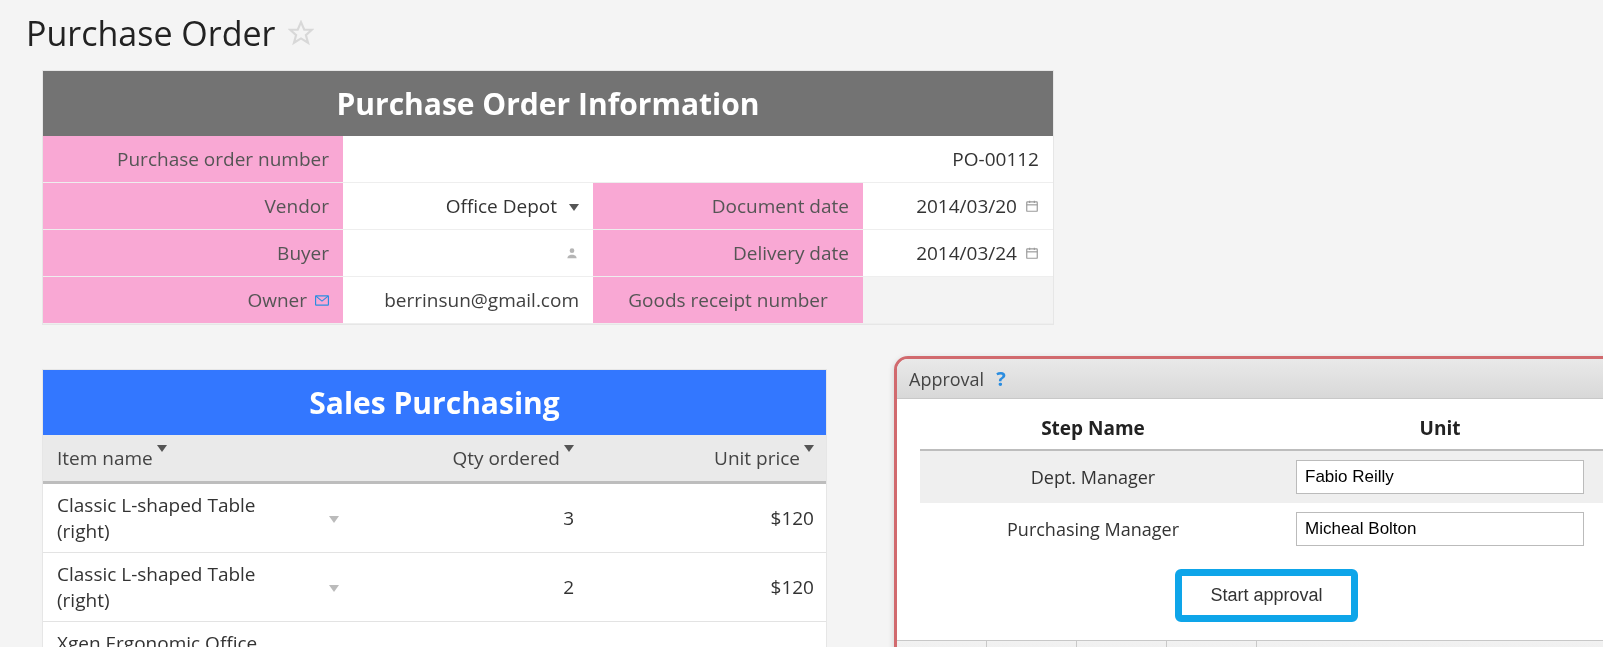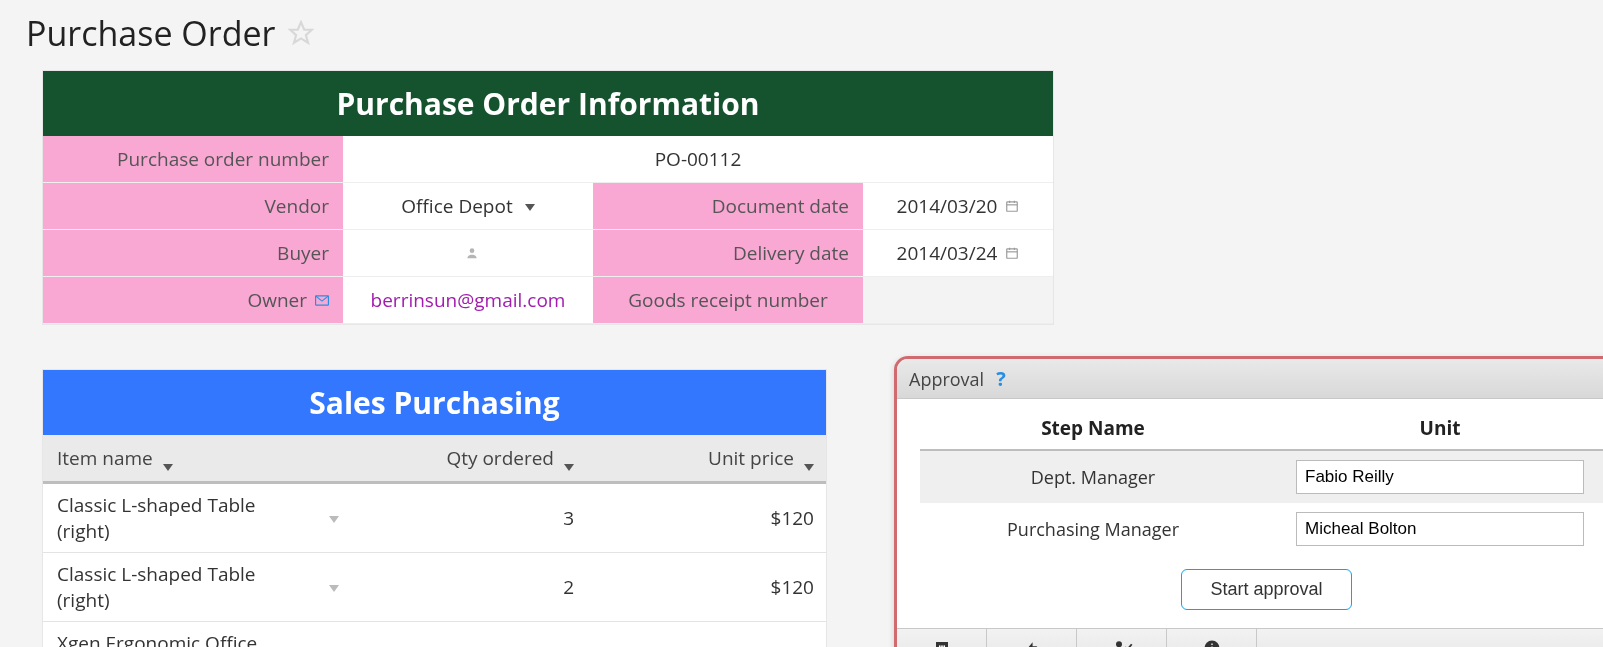--- a/index.html
+++ b/index.html
@@ -29,21 +29,21 @@
     color: #d8d8d8;
     font-size: 28px;
   }
   .form-block {
     width: 1012px;
     margin-left: 22px;
     background: #fff;
     border: 1px solid #e6e6e6;
   }
   .block-header {
-    background: #14532d;
+    background: #737373;
     color: #fff;
     font-size: 30px;
     font-weight: 700;
     text-align: center;
     padding: 12px 0;
   }
   .info-grid {
     display: grid;
     grid-template-columns: 300px 250px 270px 1fr;
   }
@@ -57,24 +57,24 @@
   }
   .cell.label {
     background: #f9a8d4;
     color: #555;
     justify-content: flex-end;
     gap: 8px;
   }
   .cell.value {
     background: #fff;
     color: #333;
-    justify-content: center;
+    justify-content: flex-end;
     gap: 8px;
   }
-  .cell.linkval { color: #a21caf; }
+  .cell.linkval { color: #404040; }
   .cell.empty-grey { background: #f3f3f3; }
   .mini-icon {
     color: #b5b5b5;
     font-size: 14px;
     cursor: pointer;
   }
   .mini-icon.blue { color: #2b8de0; }
   .gap-block { height: 44px; }
   
   .sales-block {
@@ -95,22 +95,22 @@
     display: grid;
     grid-template-columns: 310px 235px 240px;
     background: #eaeaea;
     border-bottom: 3px solid #bdbdbd;
   }
   .sales-head-cell {
     padding: 10px 14px;
     font-size: 19px;
     color: #444;
     display: flex;
-    align-items: flex-end;
-    gap: 6px;
+    align-items: flex-start;
+    gap: 0;
   }
   .sales-head-cell.right { justify-content: flex-end; }
   .sales-row {
     display: grid;
     grid-template-columns: 310px 235px 240px;
     border-bottom: 1px solid #e3e3e3;
   }
   .sales-cell {
     padding: 8px 14px;
     font-size: 19px;
@@ -184,21 +184,21 @@
     padding: 0 8px;
     margin: 0 auto;
     display: block;
   }
   .approval-footer-btn {
     display: flex;
     justify-content: center;
     padding: 14px 0 18px 0;
   }
   .start-btn {
-    border: 1px solid #0ea5e9;
+    border: 7px solid #0ea5e9;
     background: #fff;
     border-radius: 6px;
     padding: 9px 28px;
     font-size: 18px;
     color: #333;
     cursor: pointer;
   }
   .approval-toolbar {
     display: grid;
     grid-template-columns: 90px 90px 90px 90px 1fr;

